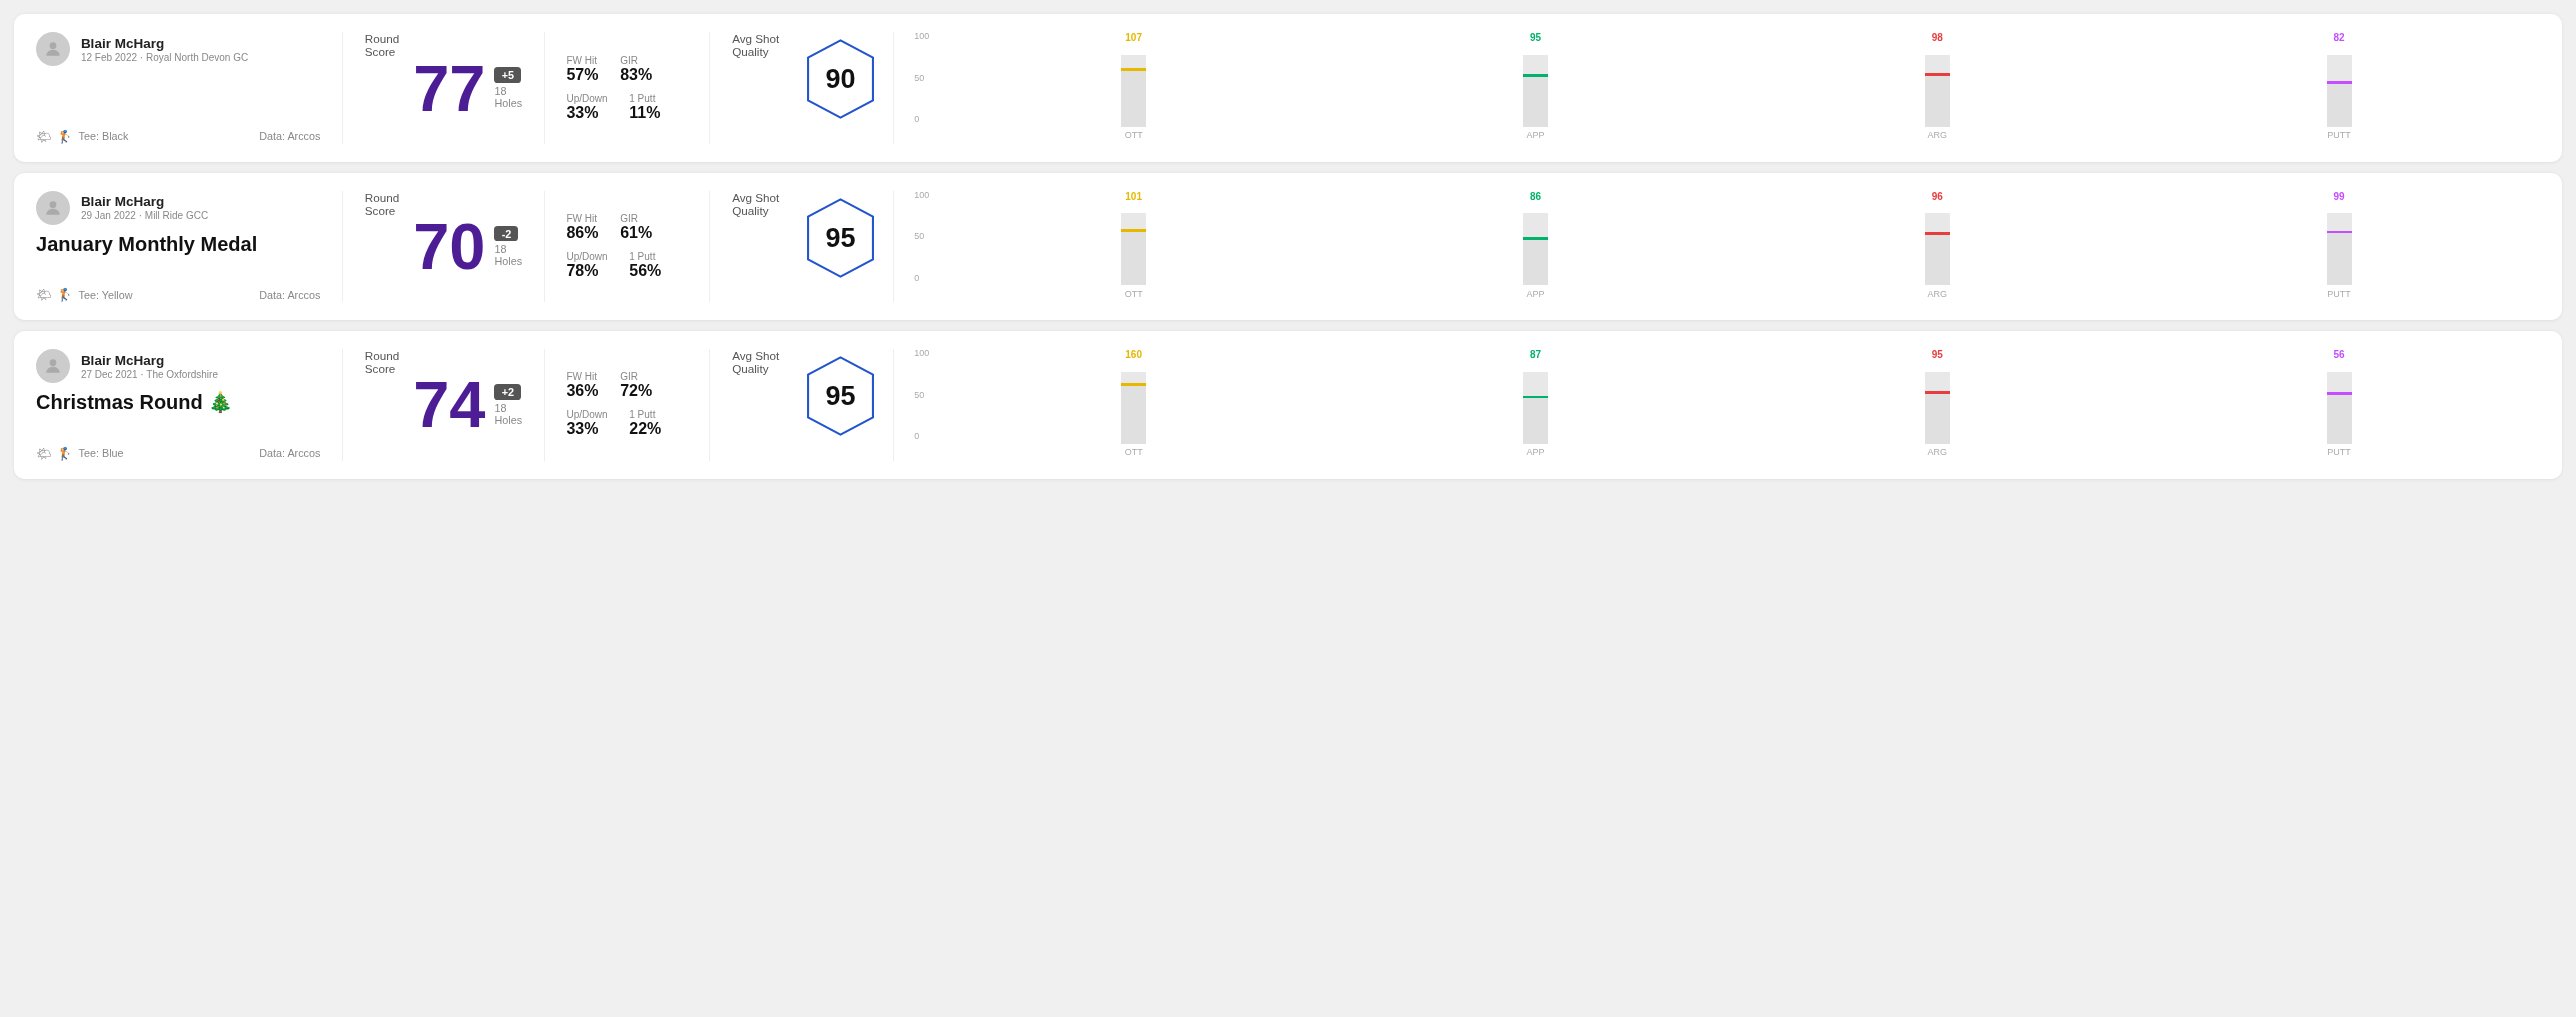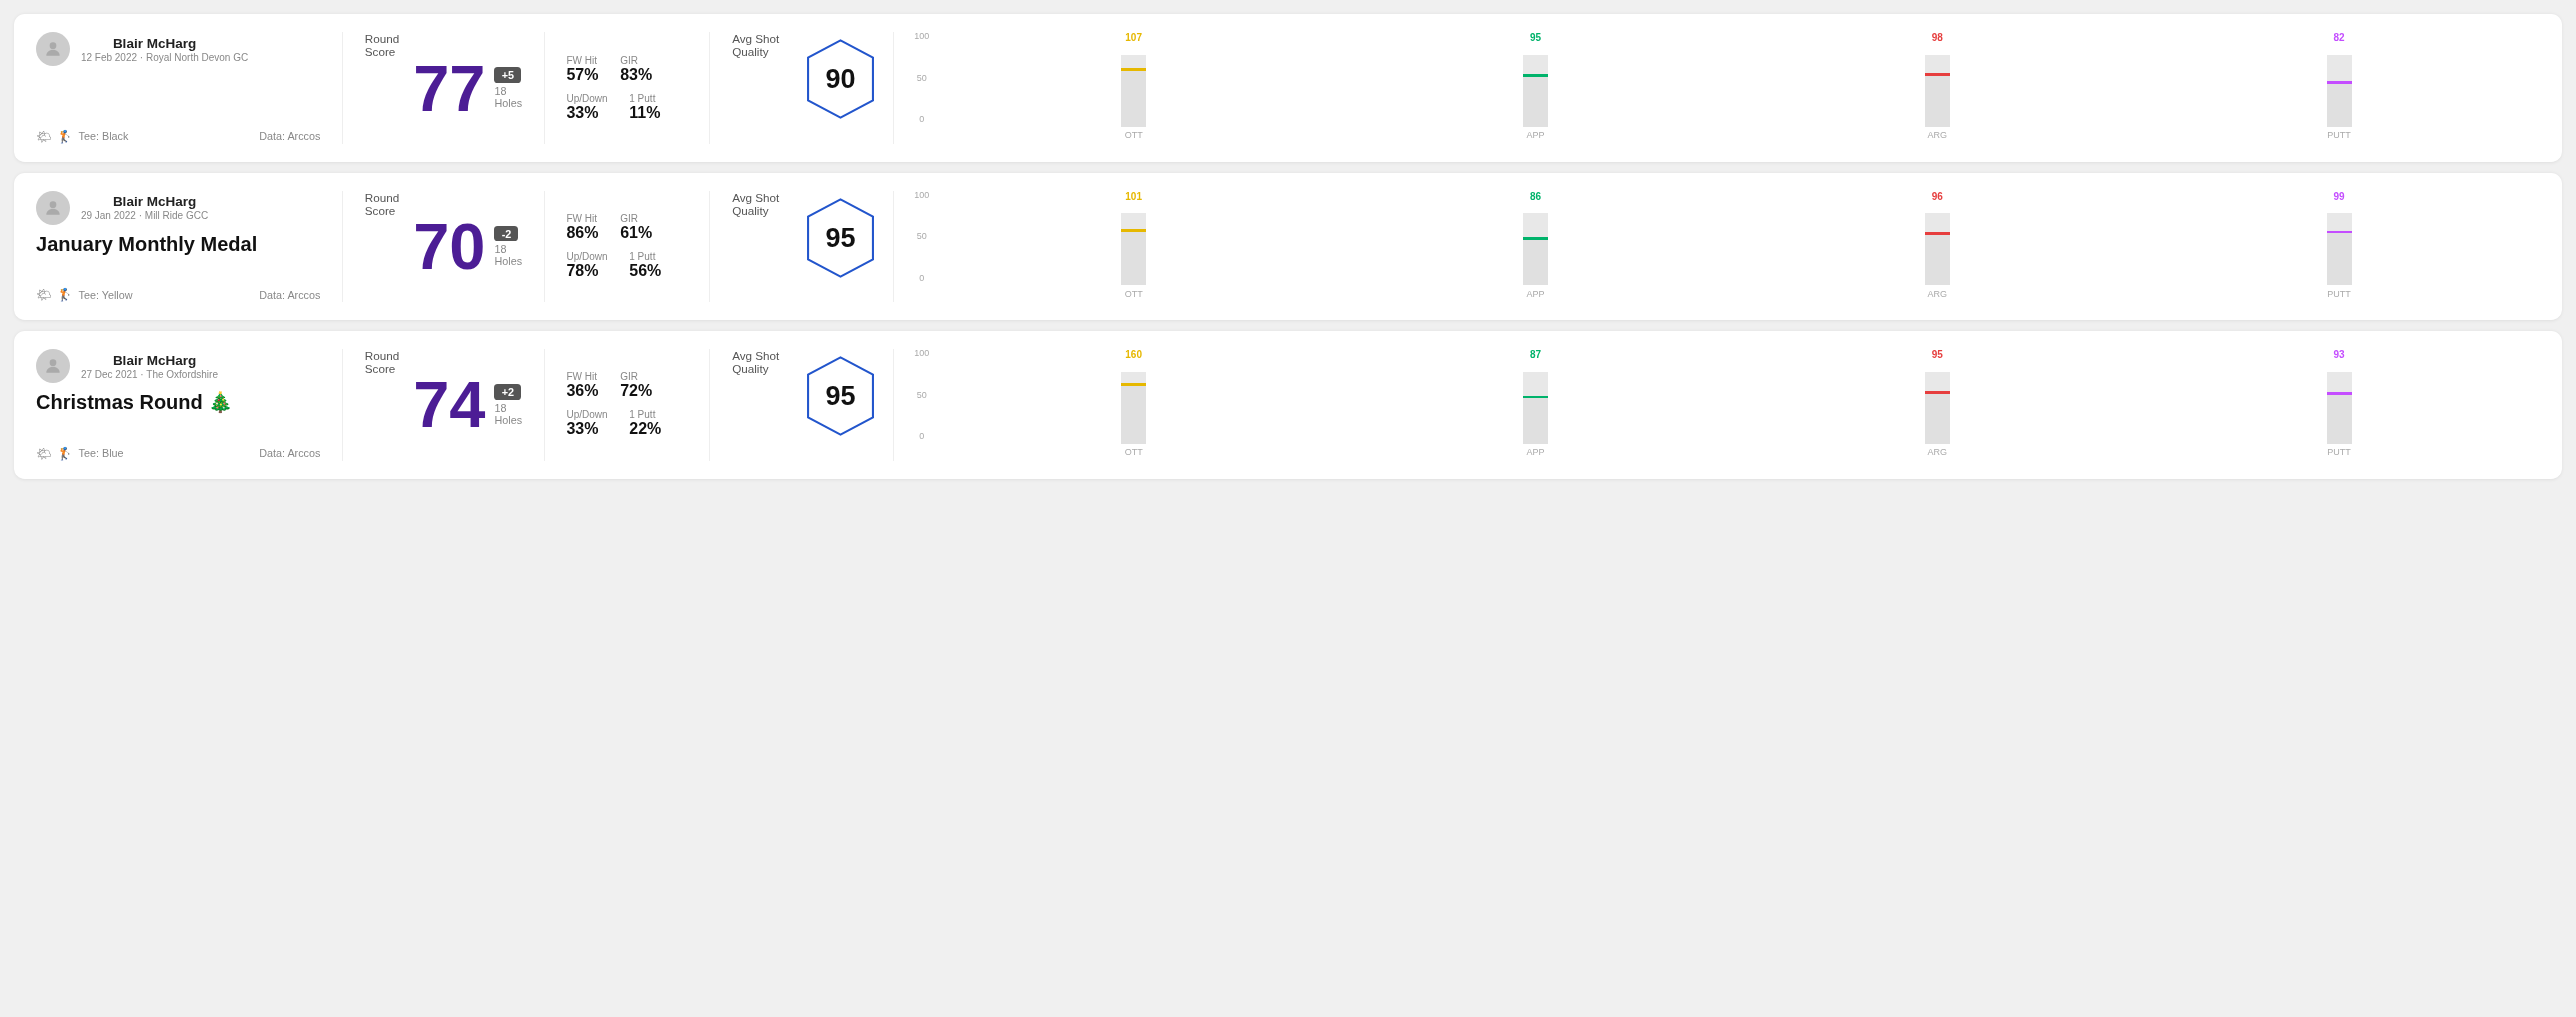--- a/index.html
+++ b/index.html
@@ -44,21 +44,20 @@
       align-items: center;
       justify-content: center;
       color: #888;
       flex-shrink: 0;
     }
     .avatar svg { width: 20px; height: 20px; }
     .user-info .user-name {
       font-weight: 700;
       font-size: 13.5px;
       color: #222;
-      margin-left: 32px;
     }
     .user-info .user-meta {
       font-size: 10px;
       color: #888;
       margin-top: 0.9px;
     }
     .round-title {
       font-size: 20px;
       font-weight: 800;
       color: #111;
@@ -205,21 +204,21 @@
       display: flex;
       flex-direction: column;
       justify-content: space-between;
       height: 100%;
       margin-right: 3.6px;
       padding-bottom: 16px;
     }
     .chart-y-label {
       font-size: 9px;
       color: #aaa;
-      text-align: center;
+      text-align: left;
       line-height: 1;
     }
     .bar-group {
       display: flex;
       flex-direction: column;
       align-items: center;
       flex: 1;
       position: relative;
       height: 100%;
       justify-content: flex-end;
@@ -582,21 +581,21 @@
         <div class="bar-group">
           <div class="bar-top-label" style="color: rgb(230, 62, 62);">95</div>
           <div class="bar-wrapper">
             <div class="bar-fill" style="height: 69%; background: rgb(224, 224, 224); width: 100%; position: absolute; bottom: 0px;">
               <div class="bar-color-line" style="background: rgb(230, 62, 62);"></div>
             </div>
           </div>
           <div class="bar-x-label">ARG</div>
         </div>
         <div class="bar-group">
-          <div class="bar-top-label" style="color: rgb(196, 77, 255);">93</div>
+          <div class="bar-top-label" style="color: rgb(196, 77, 255);">56</div>
           <div class="bar-wrapper">
             <div class="bar-fill" style="height: 68%; background: rgb(224, 224, 224); width: 100%; position: absolute; bottom: 0px;">
               <div class="bar-color-line" style="background: rgb(196, 77, 255);"></div>
             </div>
           </div>
           <div class="bar-x-label">PUTT</div>
         </div>
       </div>
     </div>
   </div>

